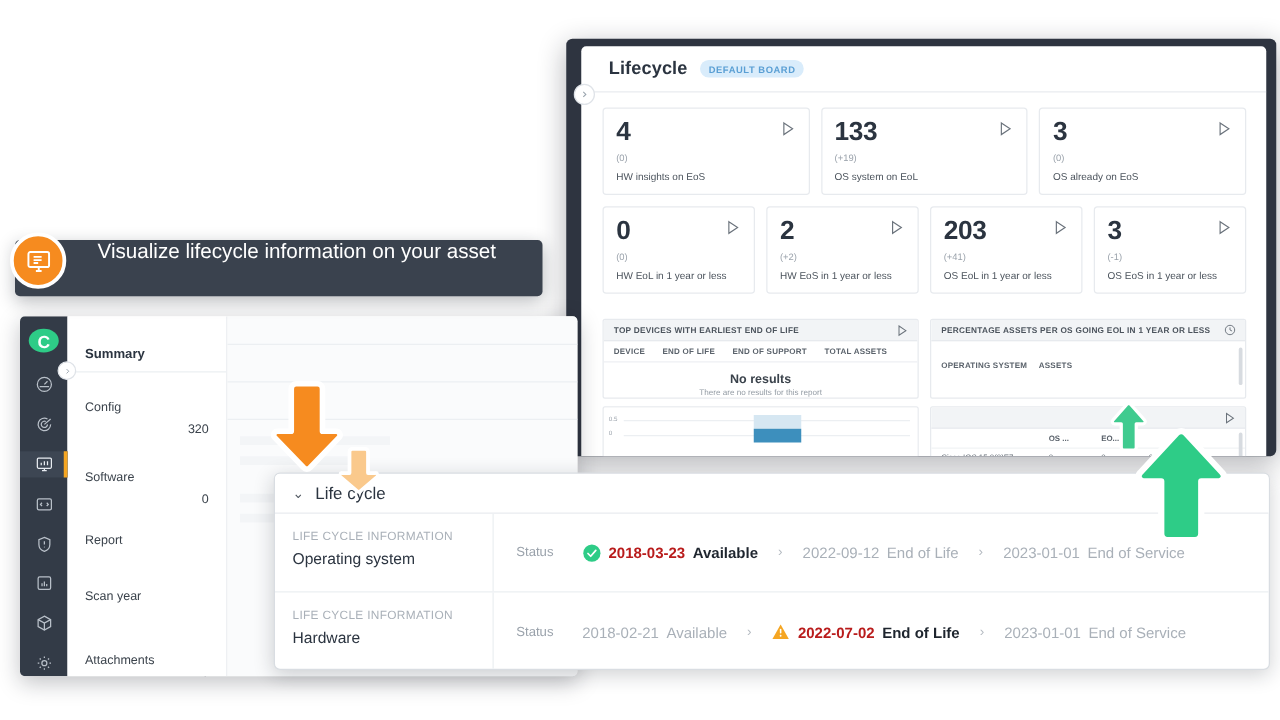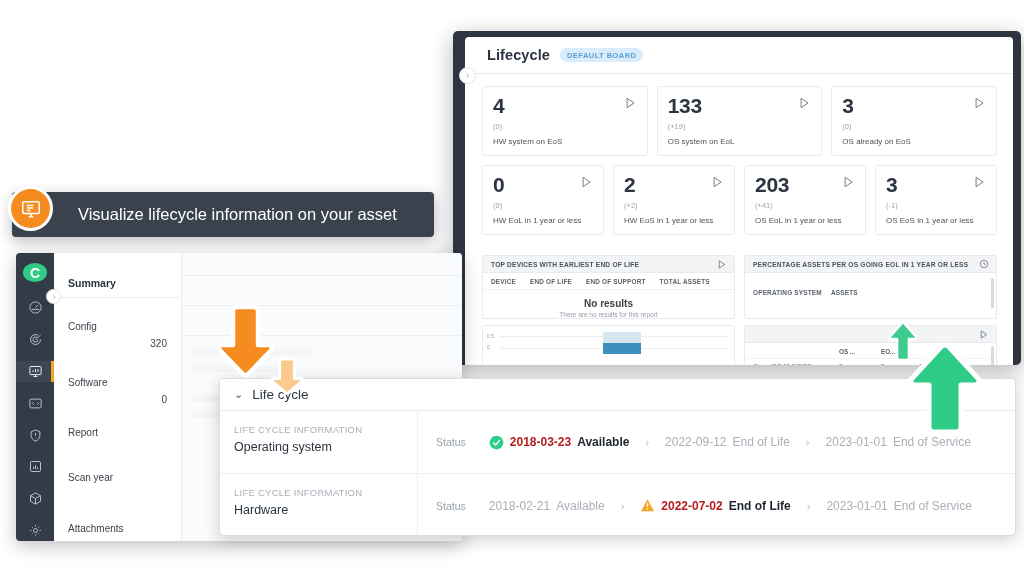--- a/index.html
+++ b/index.html
@@ -358,21 +358,21 @@
   .lc-chevron { font-size: 11px; color: #4b535c; margin-right: 9px; }
   .lc-title { font-size: 13.5px; color: #2b3440; }
 
   .lc-row {
     display: flex;
     height: 63px;
     border-bottom: 1px solid #eceff2;
   }
   .lc-row:last-child { border-bottom: none; }
   .lc-left {
-    width: 198px;
+    width: 175px;
     padding: 13px 0 0 14px;
     border-right: 1px solid #eceff2;
   }
   .lc-kicker {
     font-size: 9.5px;
     color: #a9b0b8;
     letter-spacing: .25px;
   }
   .lc-name {
     font-size: 12.5px;
@@ -394,21 +394,20 @@
   .lc-stage.active .lc-date { color: #b91c1c; font-weight: bold; }
   .lc-stage.active .lc-stxt { color: #1e252e; font-weight: bold; }
   .lc-stage.muted .lc-date { color: #a9b0b8; }
   .lc-stage.muted .lc-stxt { color: #a9b0b8; }
   .lc-sep { font-size: 11px; color: #b4bac1; margin: 0 7px; }
 
   
   .callout {
     position: absolute;
     display: flex;
-    align-items: center;
     background: #3a424e;
     border-radius: 30px;
     box-shadow: 0 4px 14px rgba(20,25,35,0.3);
     z-index: 40;
   }
   .callout-text {
     color: #ffffff;
     font-size: 16.5px;
     white-space: nowrap;
   }
@@ -470,21 +469,21 @@
       <div class="kpi-area">
         <div class="kpi-row">
           <div class="kpi-card">
             <div class="kpi-top">
               <span class="kpi-value">4</span>
               <svg class="kpi-play" viewBox="0 0 24 24" fill="none" stroke="#6b737c" stroke-width="1.6">
                   <polygon points="7,4 19,12 7,20"></polygon>
                 </svg>
             </div>
             <div class="kpi-delta">(0)</div>
-            <div class="kpi-label">HW system on EoS</div>
+            <div class="kpi-label">HW insights on EoS</div>
           </div>
           <div class="kpi-card">
             <div class="kpi-top">
               <span class="kpi-value">133</span>
               <svg class="kpi-play" viewBox="0 0 24 24" fill="none" stroke="#6b737c" stroke-width="1.6">
                   <polygon points="7,4 19,12 7,20"></polygon>
                 </svg>
             </div>
             <div class="kpi-delta">(+19)</div>
             <div class="kpi-label">OS system on EoL</div>

